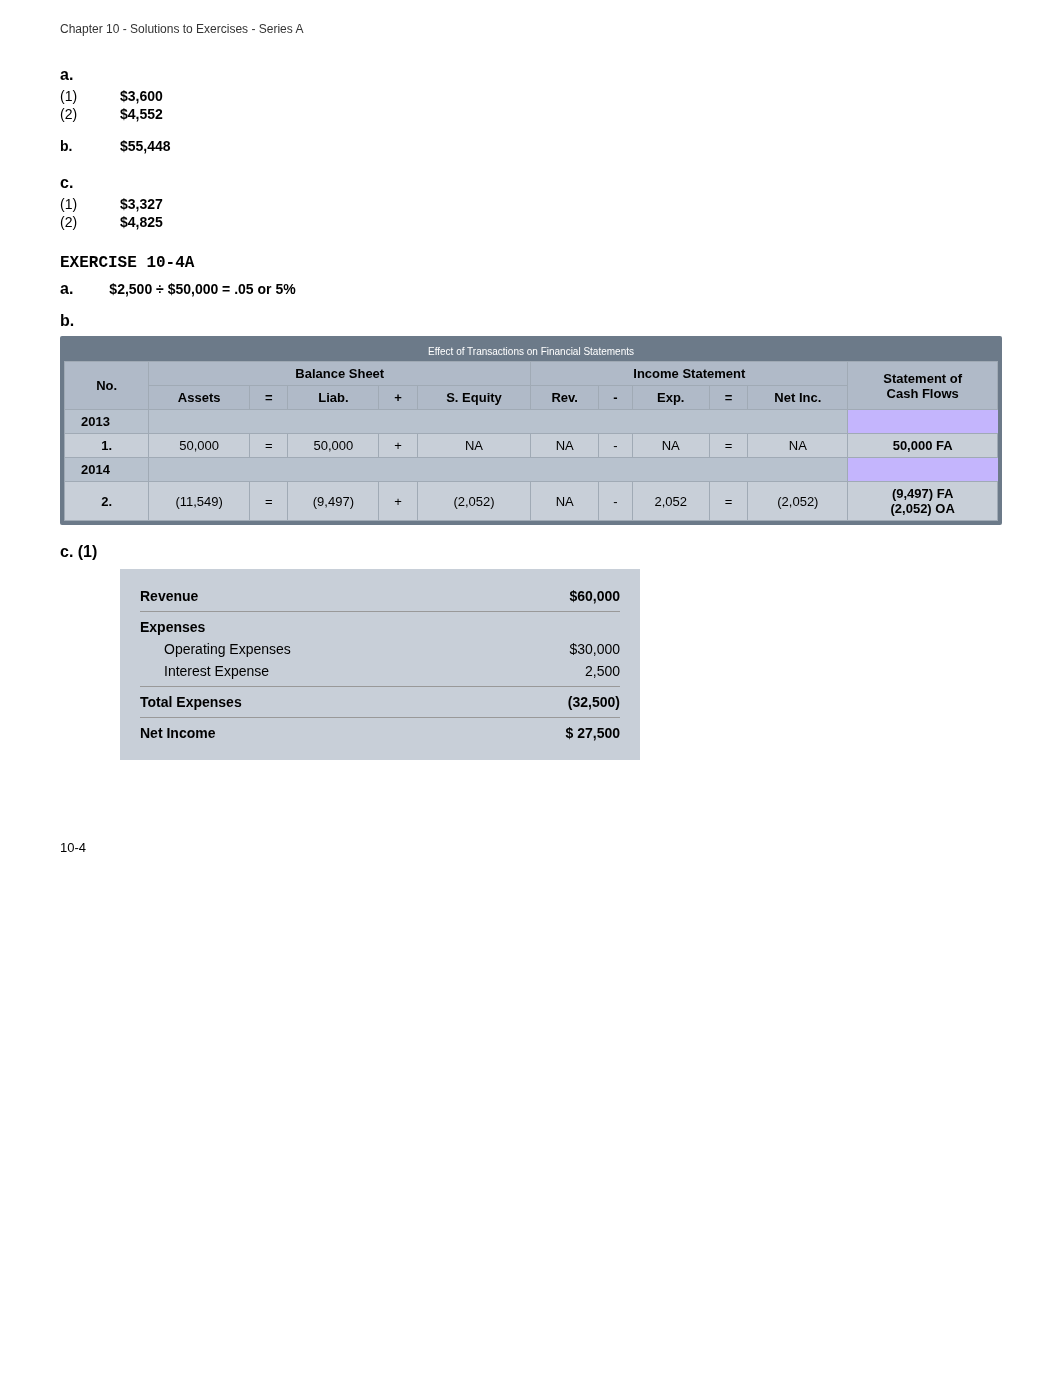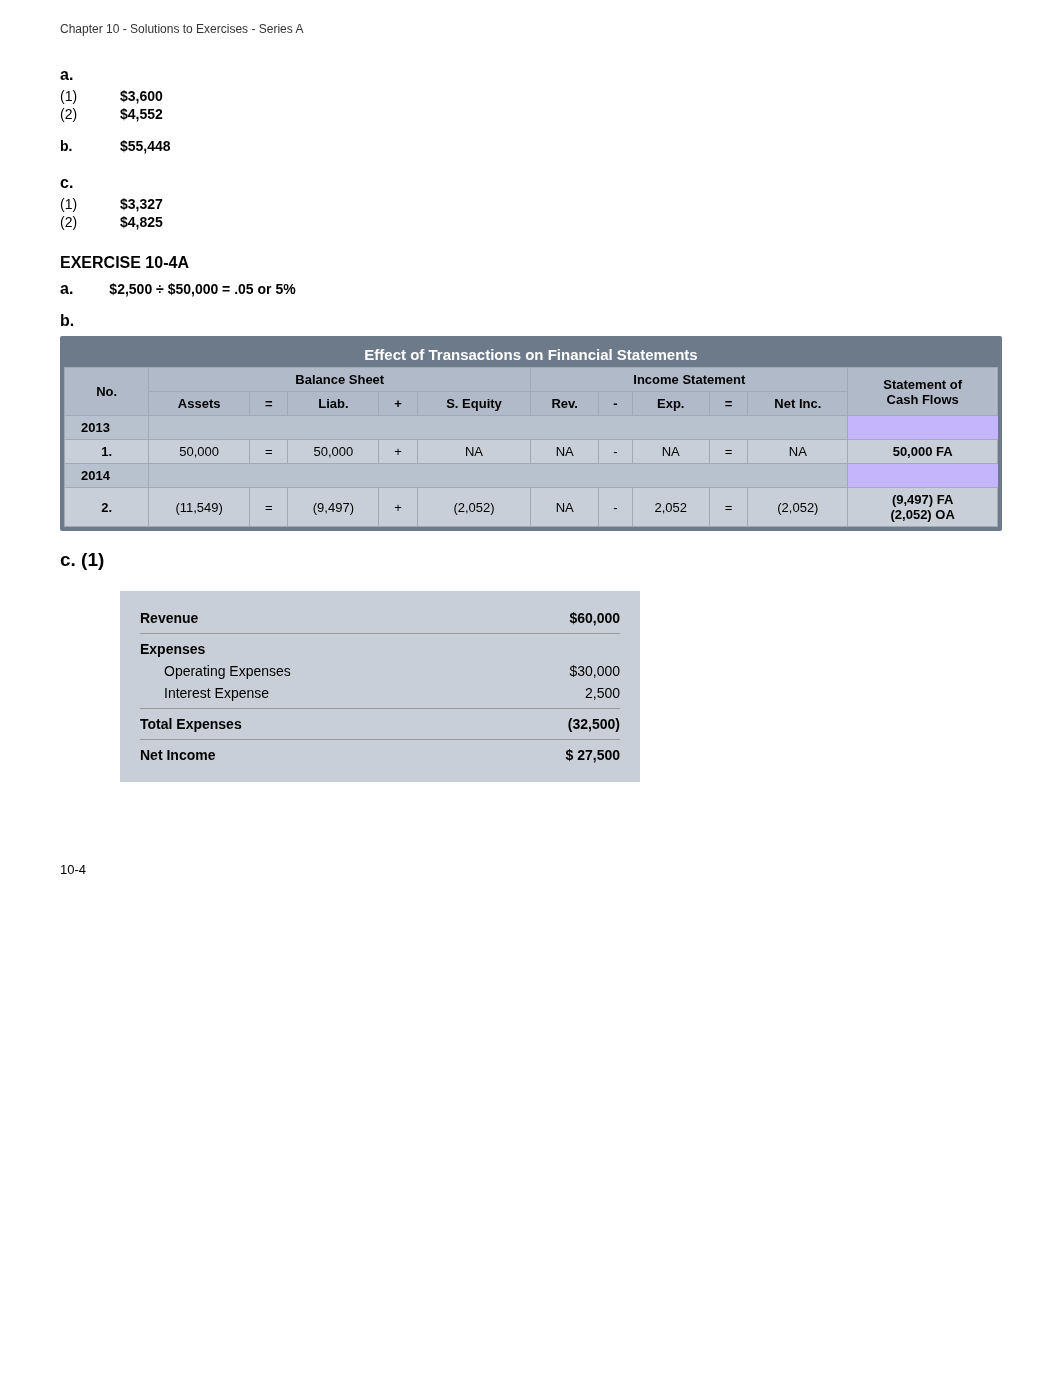--- a/index.html
+++ b/index.html
@@ -35,20 +35,21 @@
       font-size: 14px;
     }
     .item-val {
       font-size: 14px;
       font-weight: bold;
     }
     .exercise-title {
       font-size: 16px;
       font-weight: bold;
       margin: 18px 0 8px 0;
+      font-family: Liberation Mono, monospace;
     }
     .part-a {
       font-size: 16px;
       font-weight: bold;
       margin-bottom: 4px;
     }
     .part-a-val {
       font-size: 14px;
       font-weight: bold;
       margin-left: 20px;
@@ -64,22 +65,22 @@
     
     .effect-table-wrapper {
       background: #6c7a89;
       padding: 4px;
       border-radius: 2px;
       margin-bottom: 18px;
     }
     .effect-table-title {
       text-align: center;
       color: #fff;
-      font-weight: bold;
-      font-size: 15px;
+      font-weight: normal;
+      font-size: 10px;
       padding: 6px 0 4px 0;
       background: #6c7a89;
     }
     .effect-table {
       width: 100%;
       border-collapse: collapse;
       background: #c4b5fd;
     }
     .effect-table th, .effect-table td {
       padding: 4px 8px;
@@ -110,24 +111,24 @@
     .data-row td {
       background: #c8cfd8;
     }
     .statement-col {
       background: #b0bac8;
       font-weight: bold;
     }
 
     
     .c1-label {
-      font-size: 19px;
+      font-size: 16px;
       font-weight: bold;
       margin-top: 18px;
-      margin-bottom: 20px;
+      margin-bottom: 8px;
     }
     .income-box {
       background: #c8cfd8;
       margin-left: 60px;
       padding: 16px 20px;
       width: 520px;
     }
     .income-row {
       display: flex;
       justify-content: space-between;

